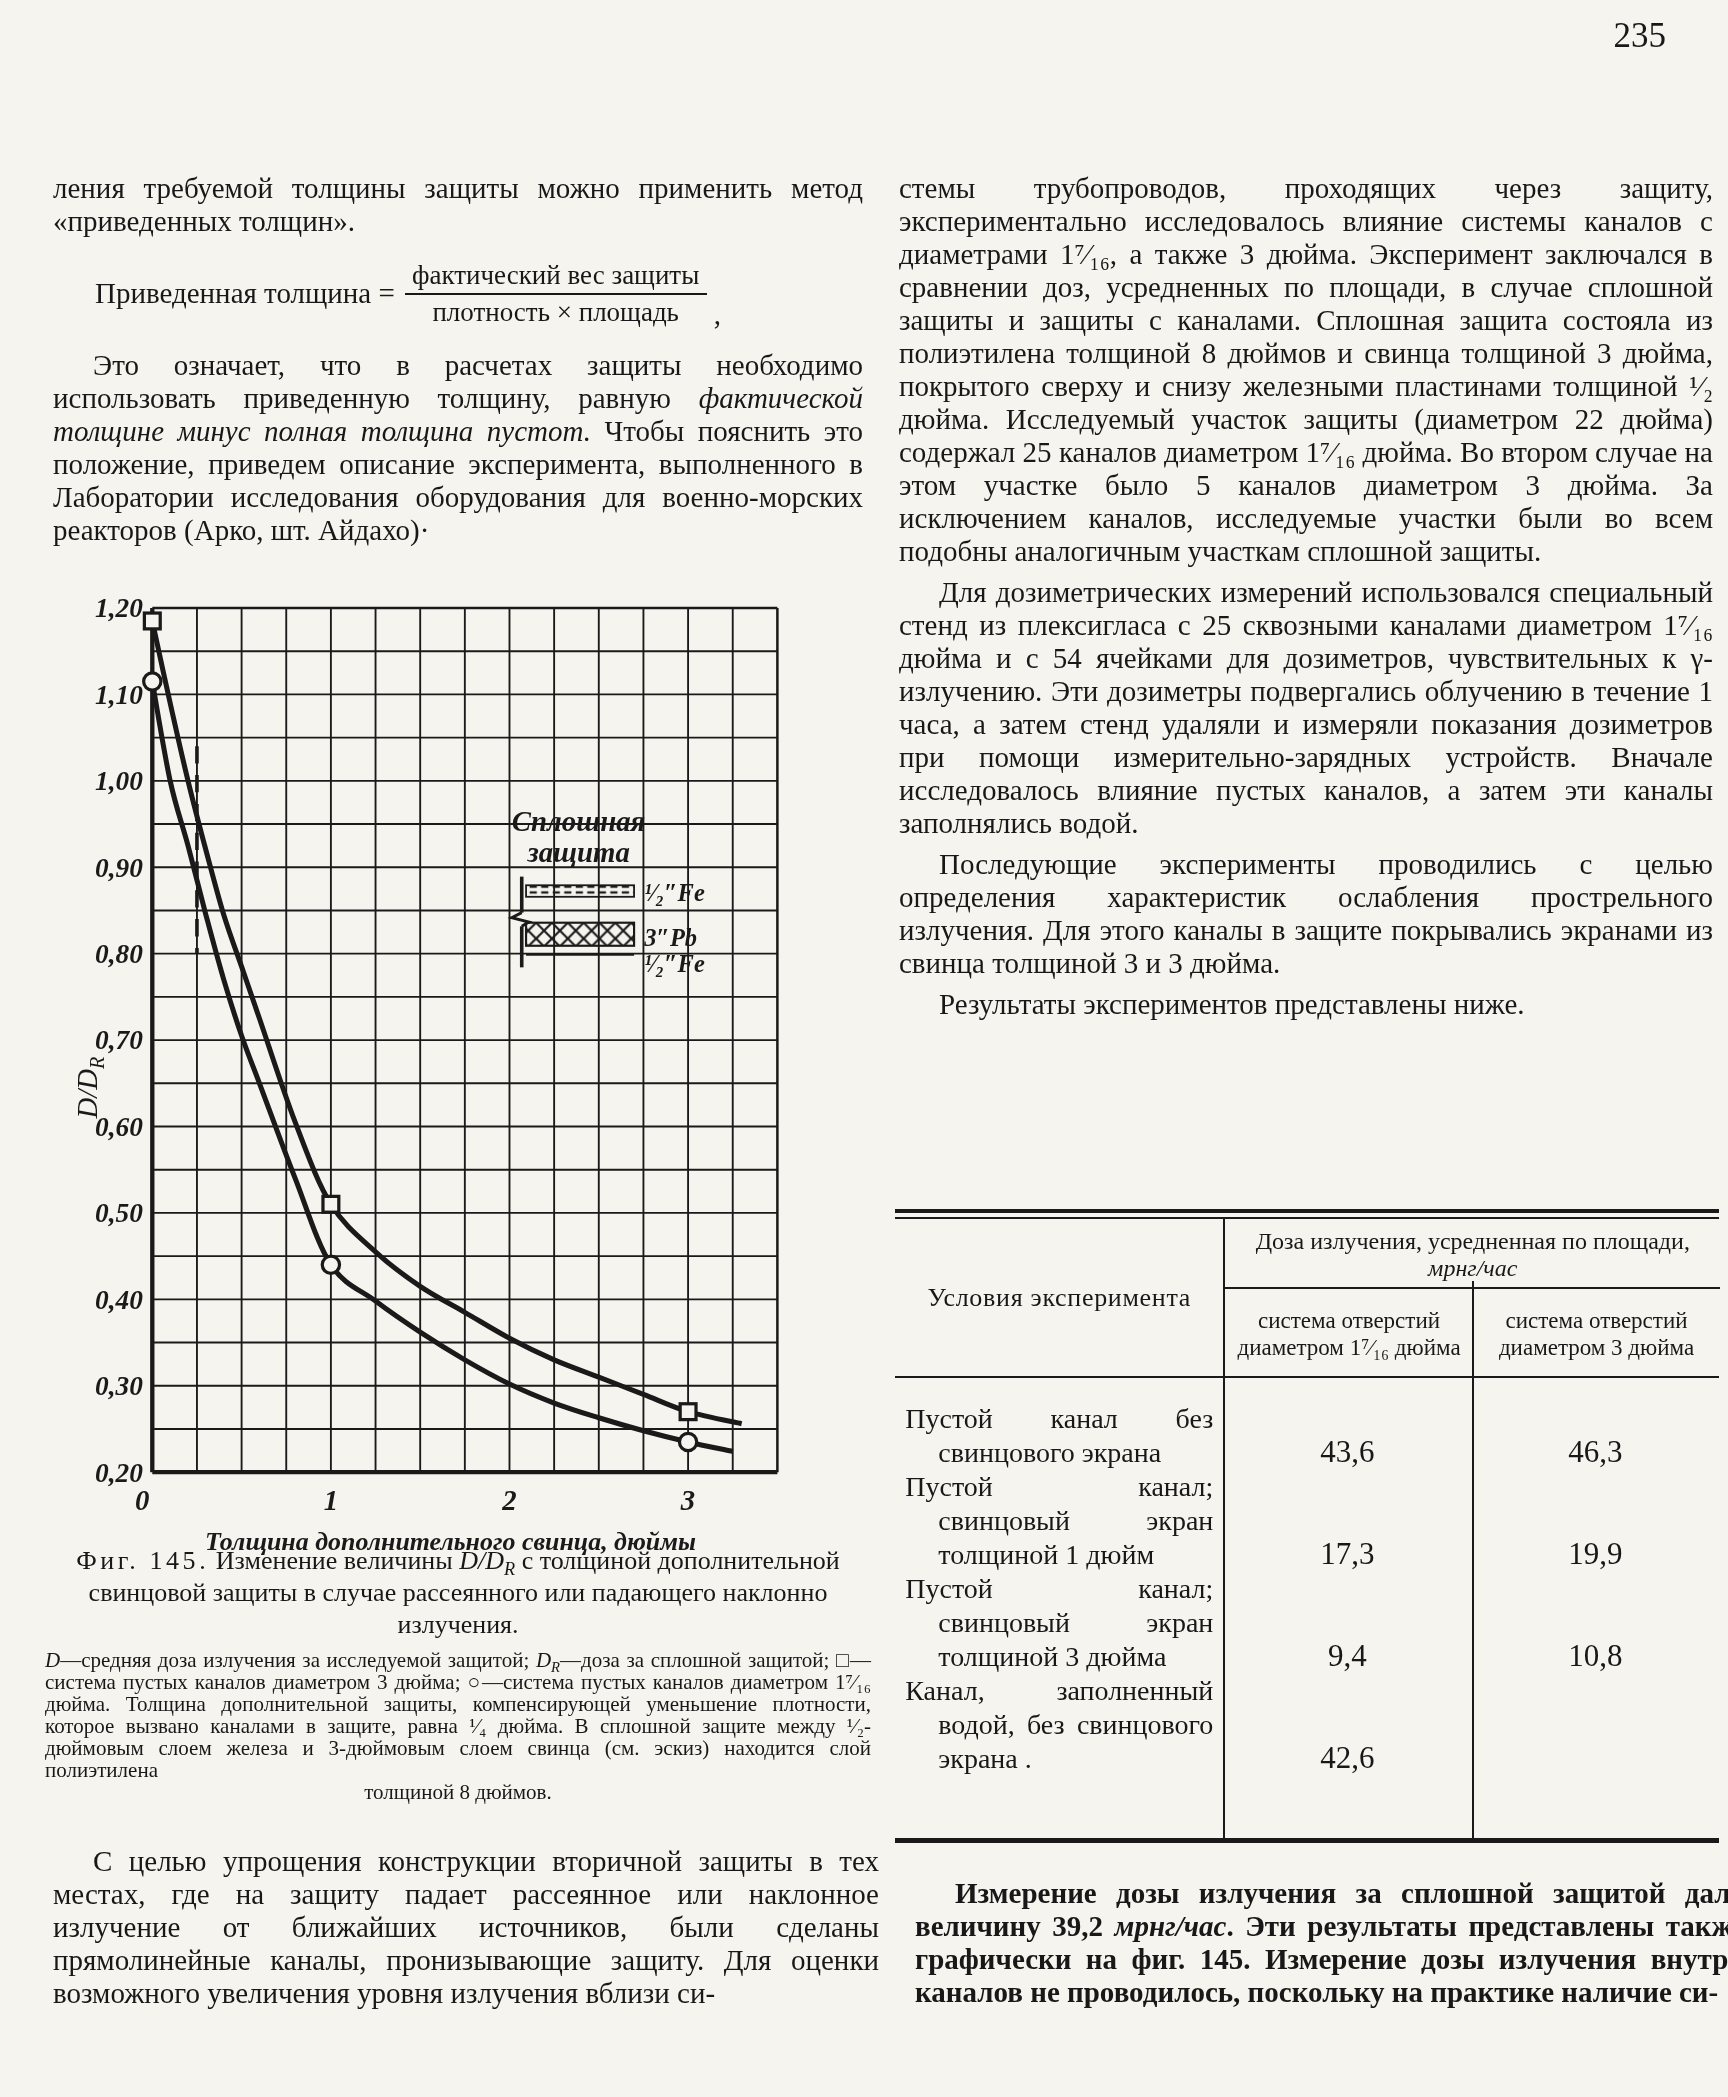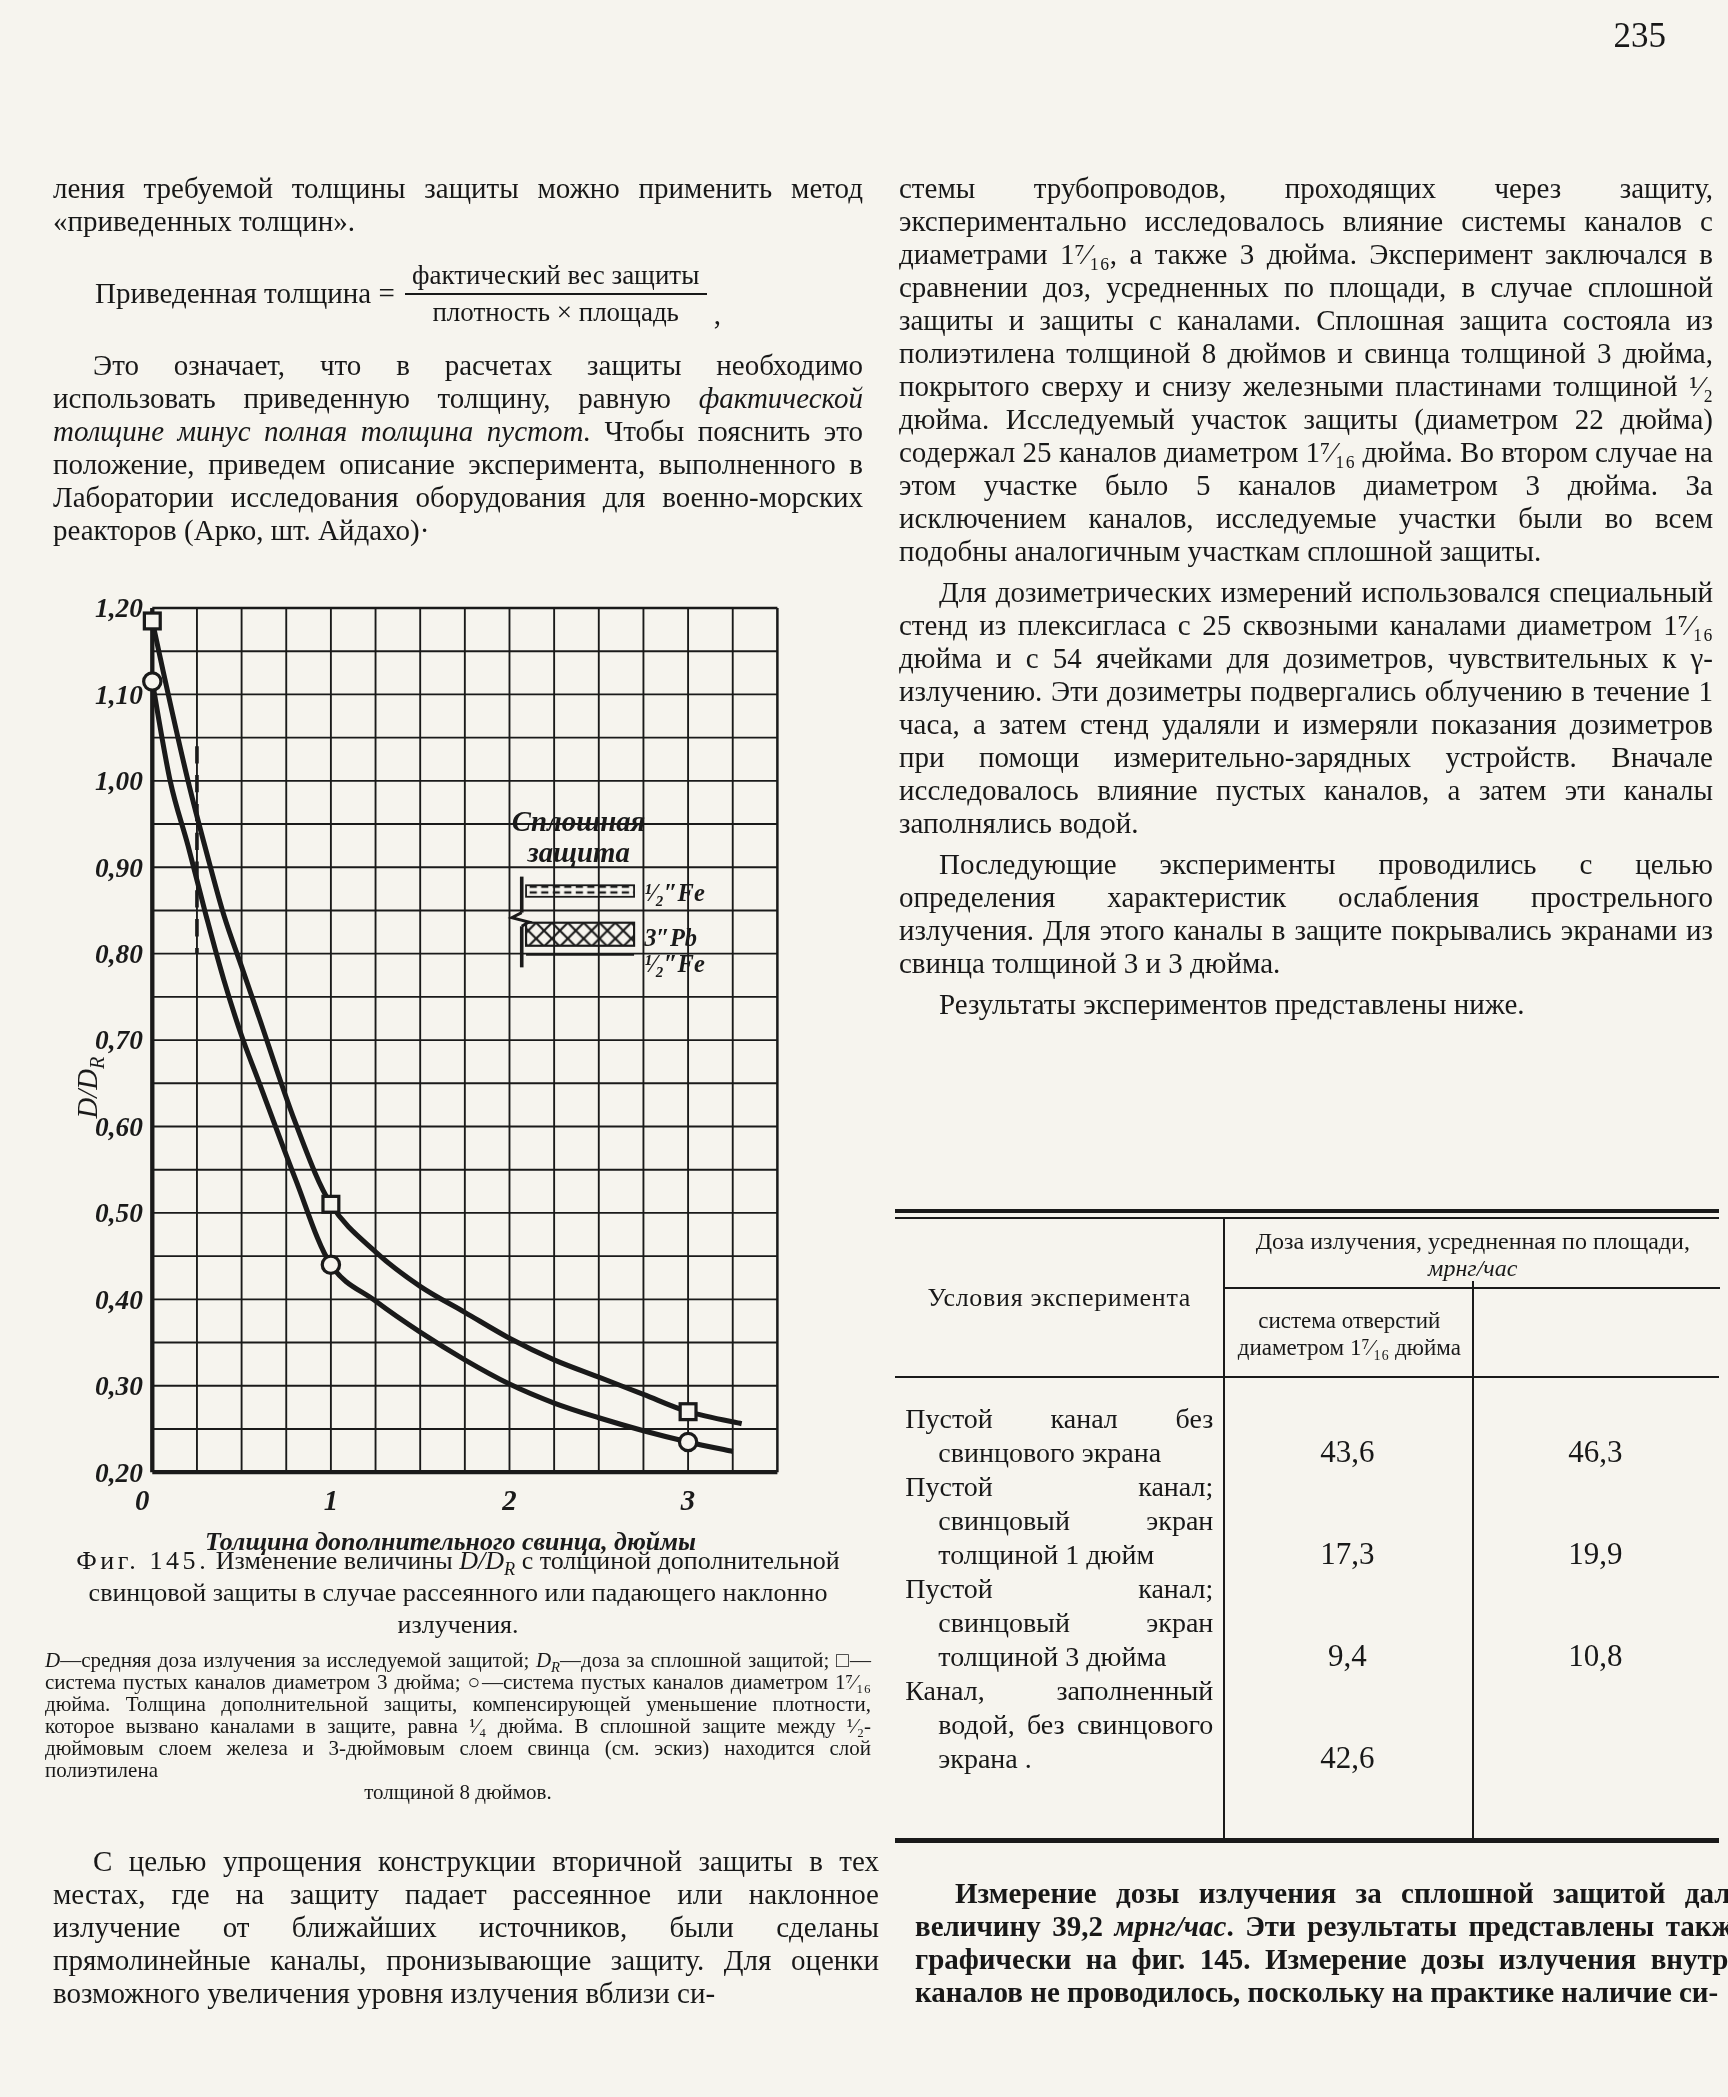--- a/index.html
+++ b/index.html
@@ -198,20 +198,21 @@
         <div class="sep sep-1"></div>
         <div class="sep sep-2"></div>
 
         <div class="thead">
           <div class="cond-header">Условия эксперимента</div>
           <div class="span-header">
             <span><span>Доза излучения, усредненная по площади, </span><span class="it">мрнг/час</span></span>
           </div>
           <div class="sub-headers">
             <div class="sh">система отверстий диаметром 1⁷⁄₁₆ дюйма</div>
+            <div class="sh">система отверстий диаметром 3 дюйма</div>
           </div>
         </div>
 
         <div class="tbody">
           <div class="trow">
             <div class="cnd">Пустой канал без свинцового экрана</div>
             <div class="val">43,6</div>
             <div class="val">46,3</div>
           </div>
           <div class="trow">

